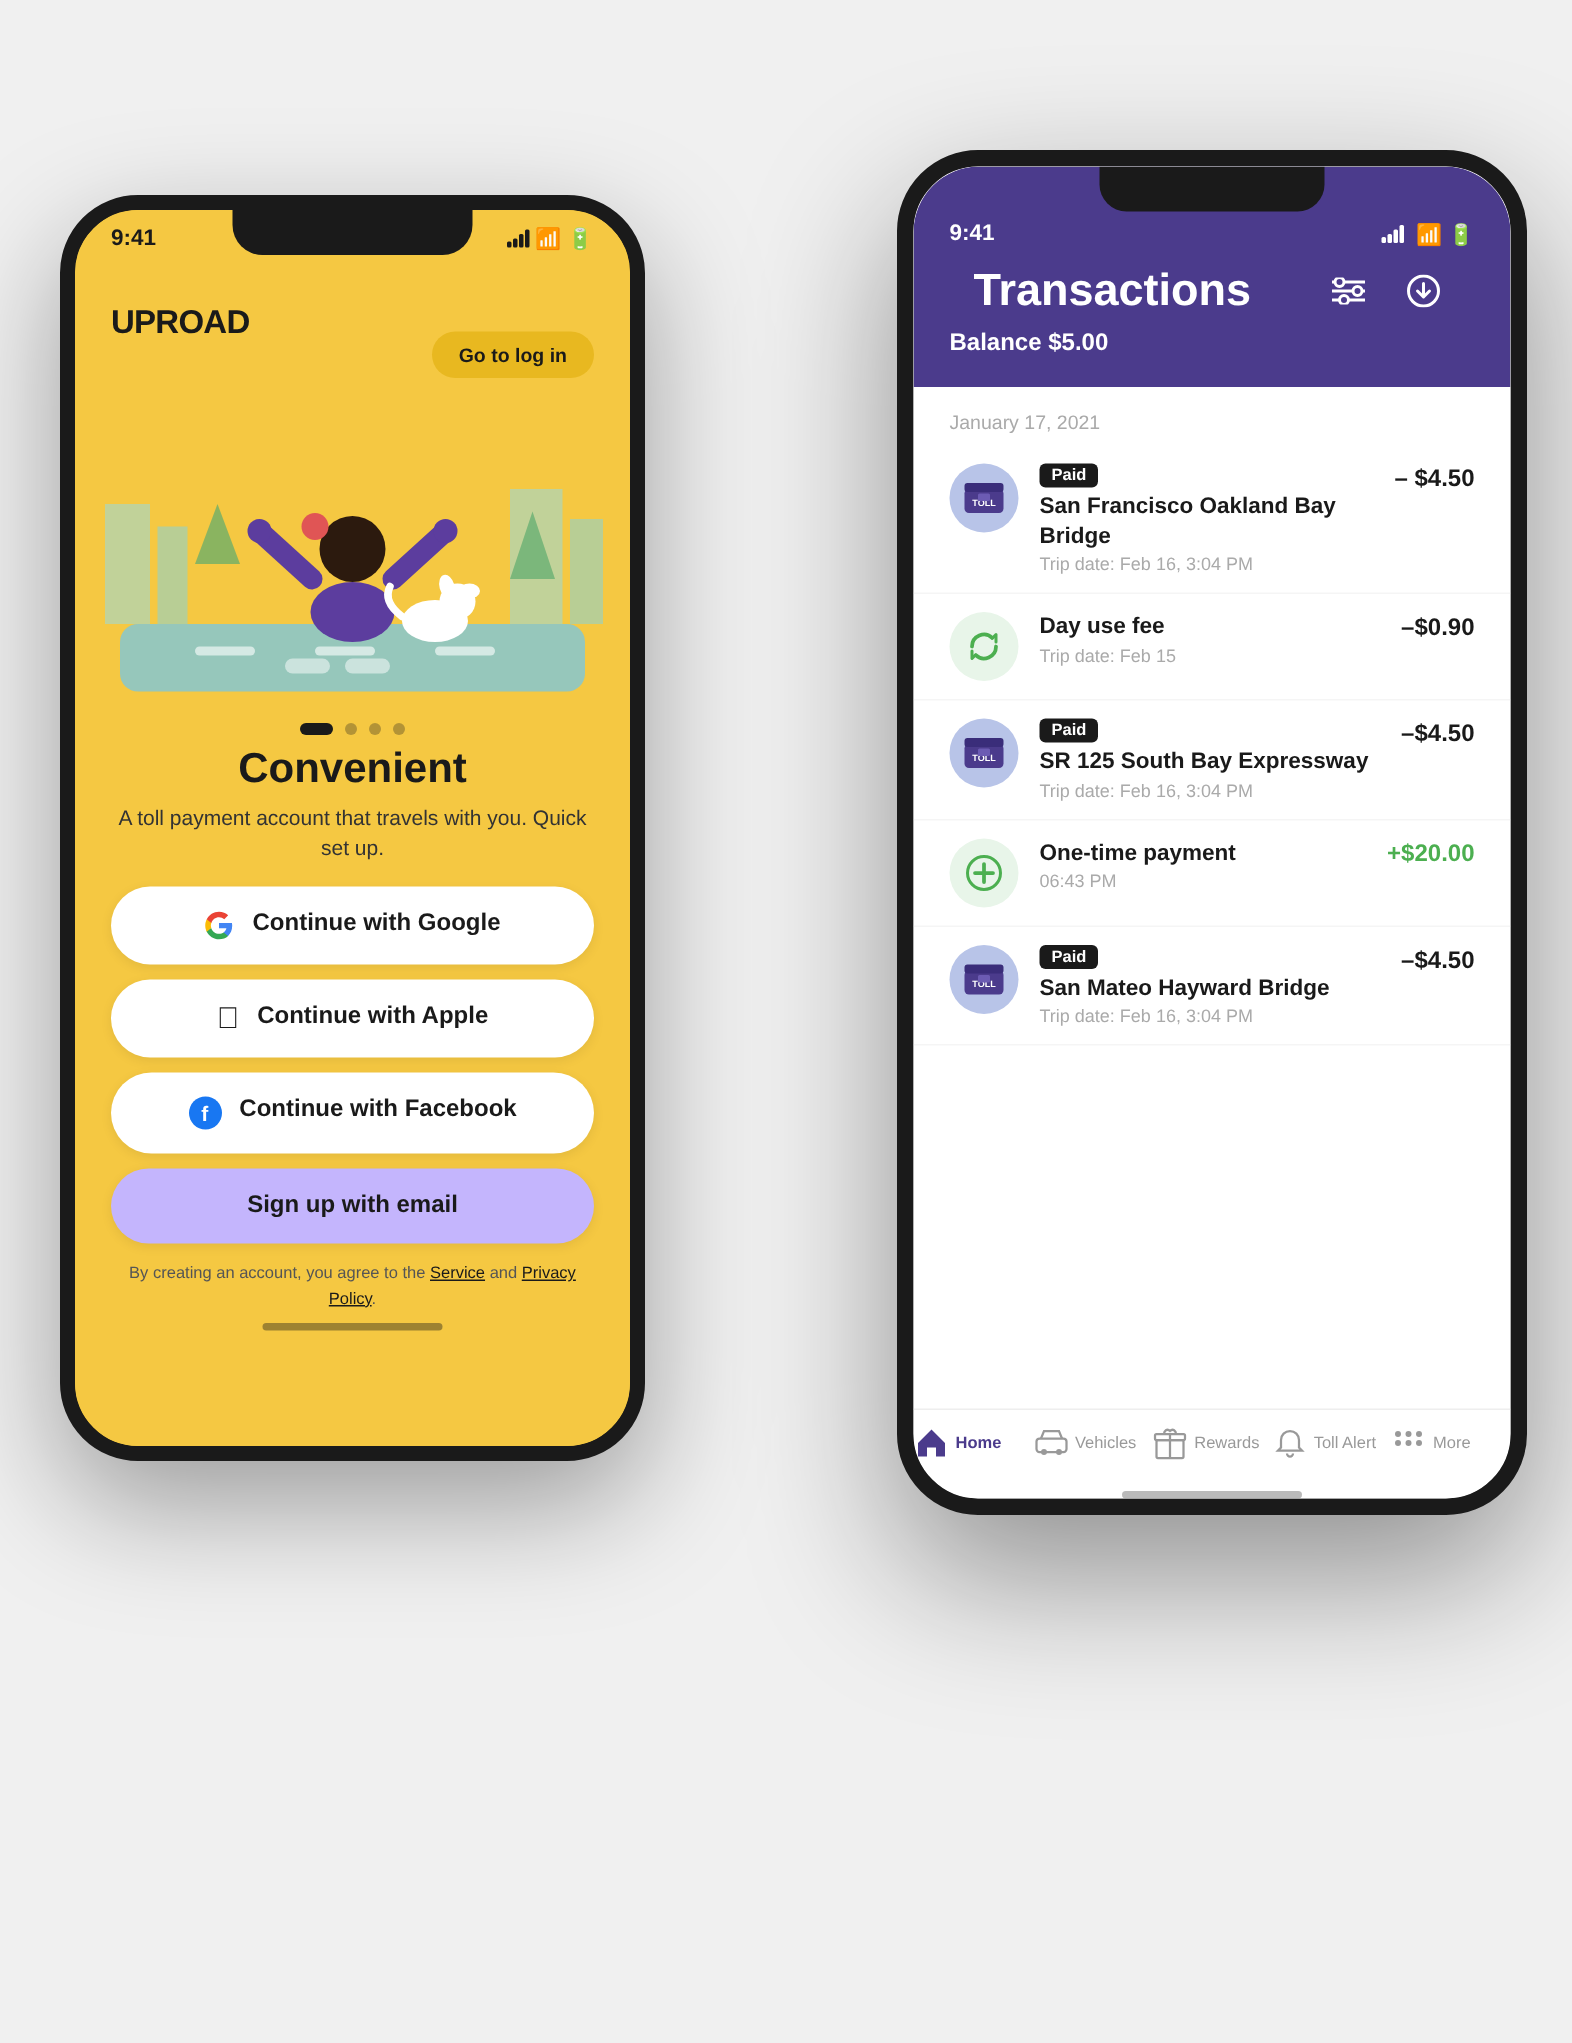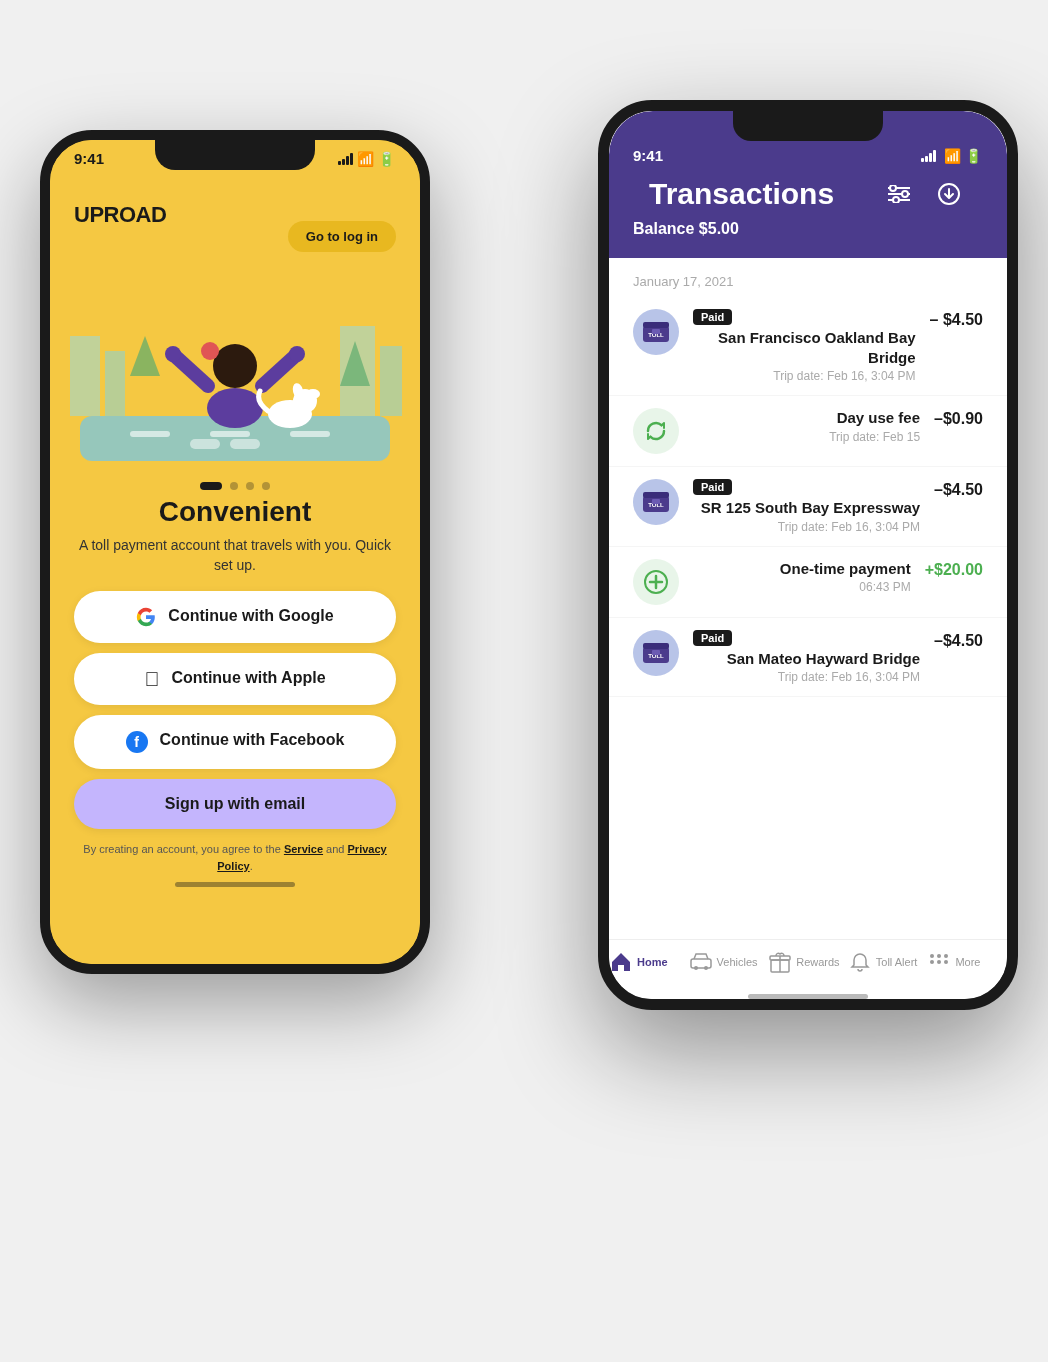--- a/index.html
+++ b/index.html
@@ -176,21 +176,21 @@
     .phone1-terms {
       text-align: center;
       font-size: 11px;
       color: #555;
       padding: 12px 24px 0;
       line-height: 1.5;
     }
     .phone1-terms a {
       color: #1a1a1a;
       text-decoration: underline;
-      font-weight: 700;
+      font-weight: 400;
     }
     .phone1-home-indicator {
       width: 120px;
       height: 5px;
       background: #1a1a1a;
       border-radius: 3px;
       margin: 8px auto 0;
       opacity: 0.4;
     }
 
@@ -345,21 +345,20 @@
       font-size: 18px;
     }
     .tx-icon.payment {
       background: #e8f5e9;
       color: #4caf50;
       font-size: 20px;
       font-weight: 300;
     }
     .tx-info {
       flex: 1;
-      text-align: right;
     }
     .tx-info .tx-top {
       display: flex;
       align-items: center;
       gap: 8px;
       margin-bottom: 3px;
     }
     .tx-badge {
       background: #1a1a1a;
       color: white;

